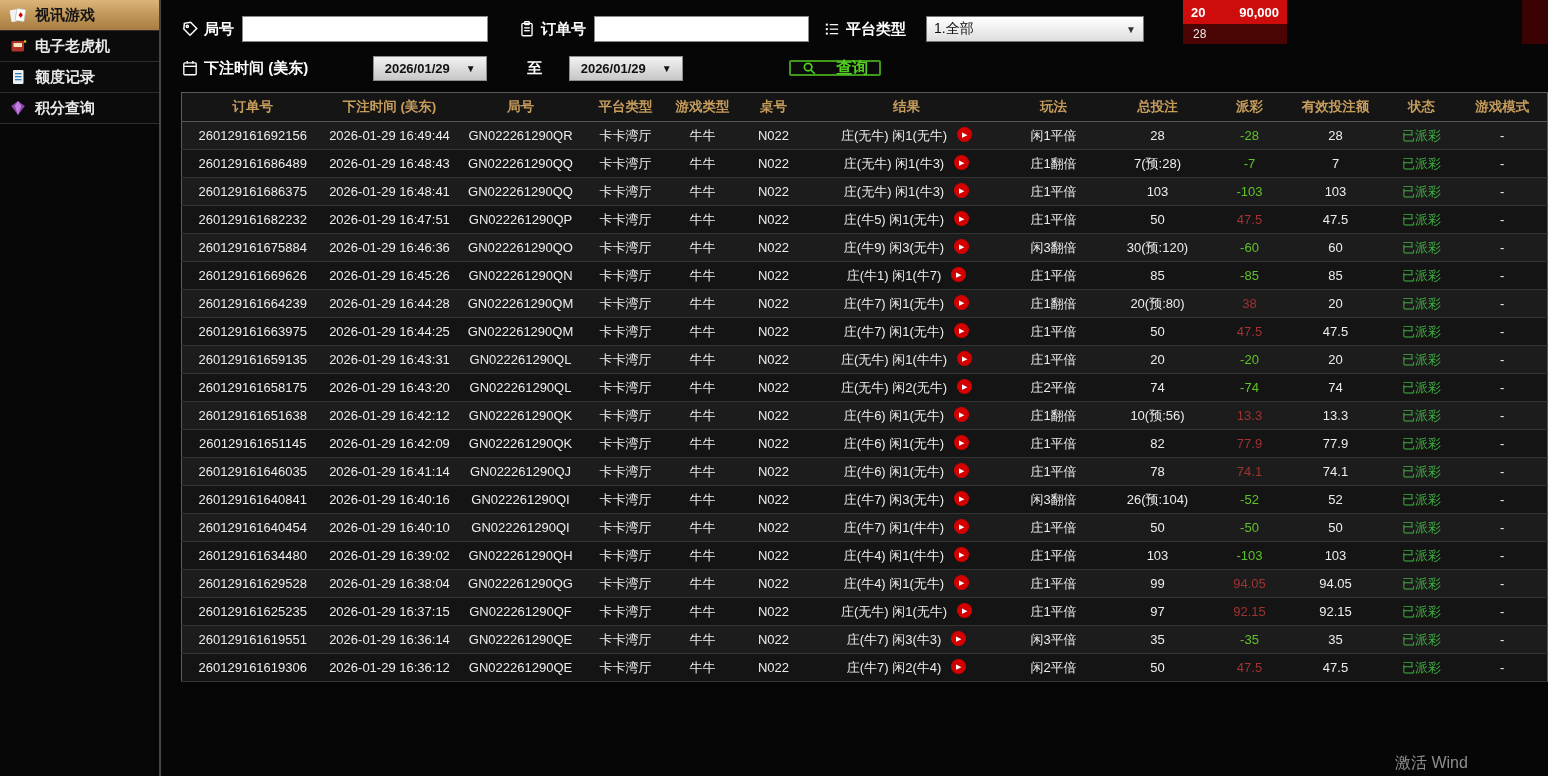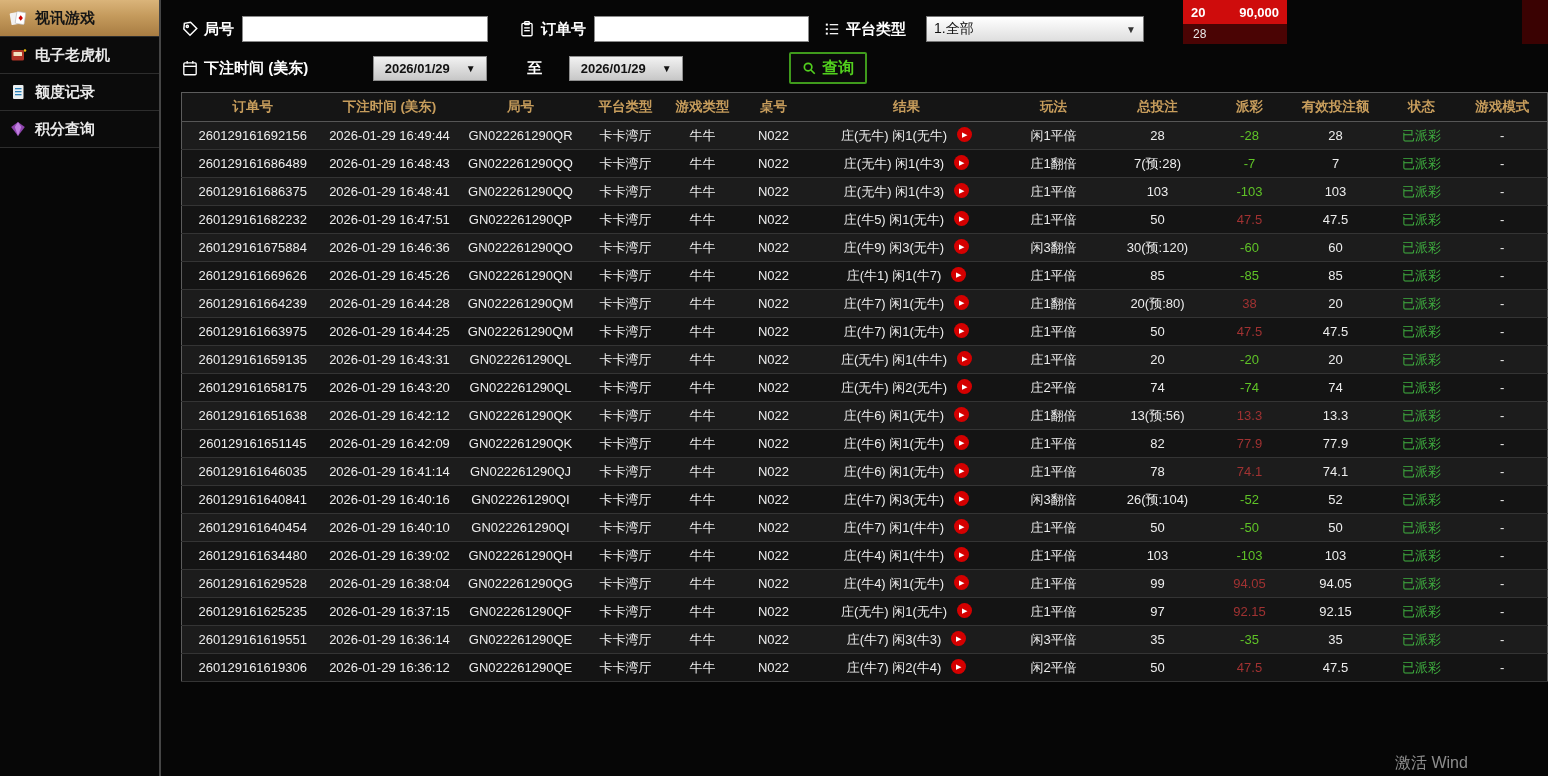--- a/index.html
+++ b/index.html
@@ -3,21 +3,21 @@
 <meta charset="utf-8">
 <style>
   * { margin:0; padding:0; box-sizing:border-box; }
   html,body { width:1548px; height:776px; overflow:hidden; background:#000;
               font-family:"Liberation Sans", sans-serif; }
   .app { position:relative; width:1548px; height:776px; background:#060606; }
 
   
   .sidebar { position:absolute; left:0; top:0; width:161px; height:776px;
              background:#070707; border-right:2px solid #454545; z-index:5; }
-  .side-item { height:37px; display:flex; align-items:center; gap:8px; padding-left:9px;
+  .side-item { height:31px; display:flex; align-items:center; gap:8px; padding-left:9px;
                border-bottom:1px solid #2d2d2d; color:#e9e9e9; font-size:15px; font-weight:bold;
                cursor:pointer; background:#0b0b0b; }
   .side-item.active { background:linear-gradient(180deg,#dab47a 0%,#c49a5c 45%,#a87c42 100%);
                       color:#151515; }
   .icon18 { width:18px; height:18px; flex:0 0 18px; }
 
   
   .main { position:absolute; left:163px; top:0; width:1385px; height:776px; }
   .filters { padding:14px 0 0 18px; }
   .filter-row { display:flex; align-items:center; height:30px; margin-bottom:9px; }
@@ -27,23 +27,23 @@
   .w246 { width:246px; } .w215 { width:215px; }
   .fselect { width:218px; height:26px; background:linear-gradient(#ffffff,#dedede);
              border:1px solid #767676; margin-left:20px; display:flex; align-items:center;
              justify-content:space-between; padding:0 7px; color:#111; font-size:14px; cursor:pointer; }
   .fselect .arrow { font-size:10px; color:#333; }
   .date-btn { width:114px; height:25px; background:linear-gradient(#f2f2f2,#c7c7c7);
               border:1px solid #8f8f8f; display:flex; align-items:center; justify-content:center;
               gap:16px; color:#111; font-size:13px; font-weight:bold; cursor:pointer; }
   .date-btn .arrow { font-size:10px; }
   .to-label { color:#fff; font-weight:bold; font-size:15px; }
-  .search-btn { height:32px; padding:0 11px; background:#0a0a0a; border:2px solid #3f9a1c;
+  .search-btn { height:16px; padding:0 11px; background:#0a0a0a; border:2px solid #3f9a1c;
                 border-radius:2px; color:#52d01e; font-size:16px; font-weight:bold;
-                display:flex; align-items:center; gap:5px; cursor:pointer; }
+                display:flex; align-items:center; gap:19px; cursor:pointer; }
 
   
   .tbl-wrap { margin:8px 0 0 18px; width:1366px; }
   table { border-collapse:collapse; table-layout:fixed; width:1366px;
           border:1px solid #5c5c5c; font-size:13px; }
   th { height:29px; color:#c79d5c; font-size:13.5px; background:#151515;
        border-bottom:1px solid #565656; font-weight:bold; }
   td { height:28px; text-align:center; color:#ededed; border-bottom:1px solid #343434;
        overflow:hidden; white-space:nowrap; }
   tbody tr:nth-child(odd)  td { background:#1c1c1c; }
@@ -425,21 +425,21 @@
               <td>卡卡湾厅</td>
               <td>牛牛</td>
               <td>N022</td>
               <td>
                 <div class="rc">
                   <span>庄(牛6) 闲1(无牛)</span>
                   <span class="play-btn">▶</span>
                 </div>
               </td>
               <td>庄1翻倍</td>
-              <td>13(预:56)</td>
+              <td>10(预:56)</td>
               <td class="pos">13.3</td>
               <td>13.3</td>
               <td class="status-paid">已派彩</td>
               <td>-</td>
             </tr>
             <tr>
               <td>260129161651145</td>
               <td>2026-01-29 16:42:09</td>
               <td>GN022261290QK</td>
               <td>卡卡湾厅</td>

